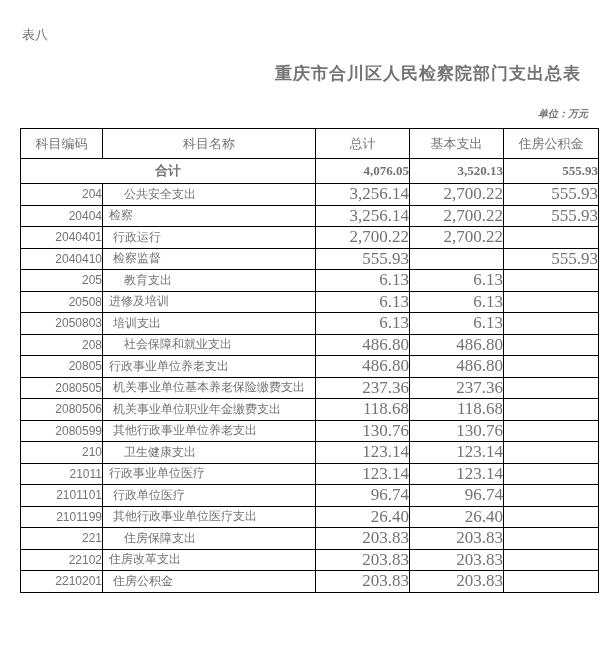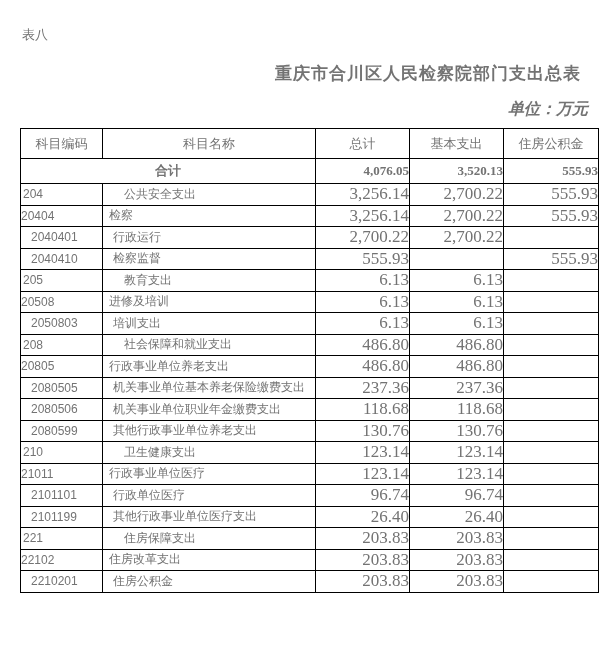--- a/index.html
+++ b/index.html
@@ -30,23 +30,23 @@
     width: 578px;
     margin: 0;
     text-align: right;
     font-size: 17px;
     font-weight: bold;
     letter-spacing: 1px;
     font-family: "Liberation Serif", serif;
   }
   .unit-label {
     position: absolute;
-    top: 99px;
+    top: 107px;
     right: 14px;
-    font-size: 16px;
+    font-size: 10px;
     font-style: italic;
     font-weight: bold;
     font-family: "Liberation Serif", serif;
   }
   table.expenditure {
     position: absolute;
     left: 20px;
     top: 128px;
     width: 578px;
     border-collapse: collapse;
@@ -70,21 +70,21 @@
   tr.total-row td {
     font-weight: bold;
     font-size: 13px;
   }
   tr.total-row td.total-label { text-align: center; }
   tbody tr.data-row { height: 21.5px; }
   tbody td { font-size: 12px; }
   td.code {
     font-family: "Liberation Sans", sans-serif;
     font-size: 12px;
-    text-align: left;
+    text-align: right;
   }
   td.name { text-align: left; }
   td.num {
     text-align: right;
     padding-right: 5px;
     font-family: "Liberation Serif", serif;
     font-size: 17px;
   }
   tr.lvl1 td.code { padding-left: 2px; }
   tr.lvl2 td.code { }

